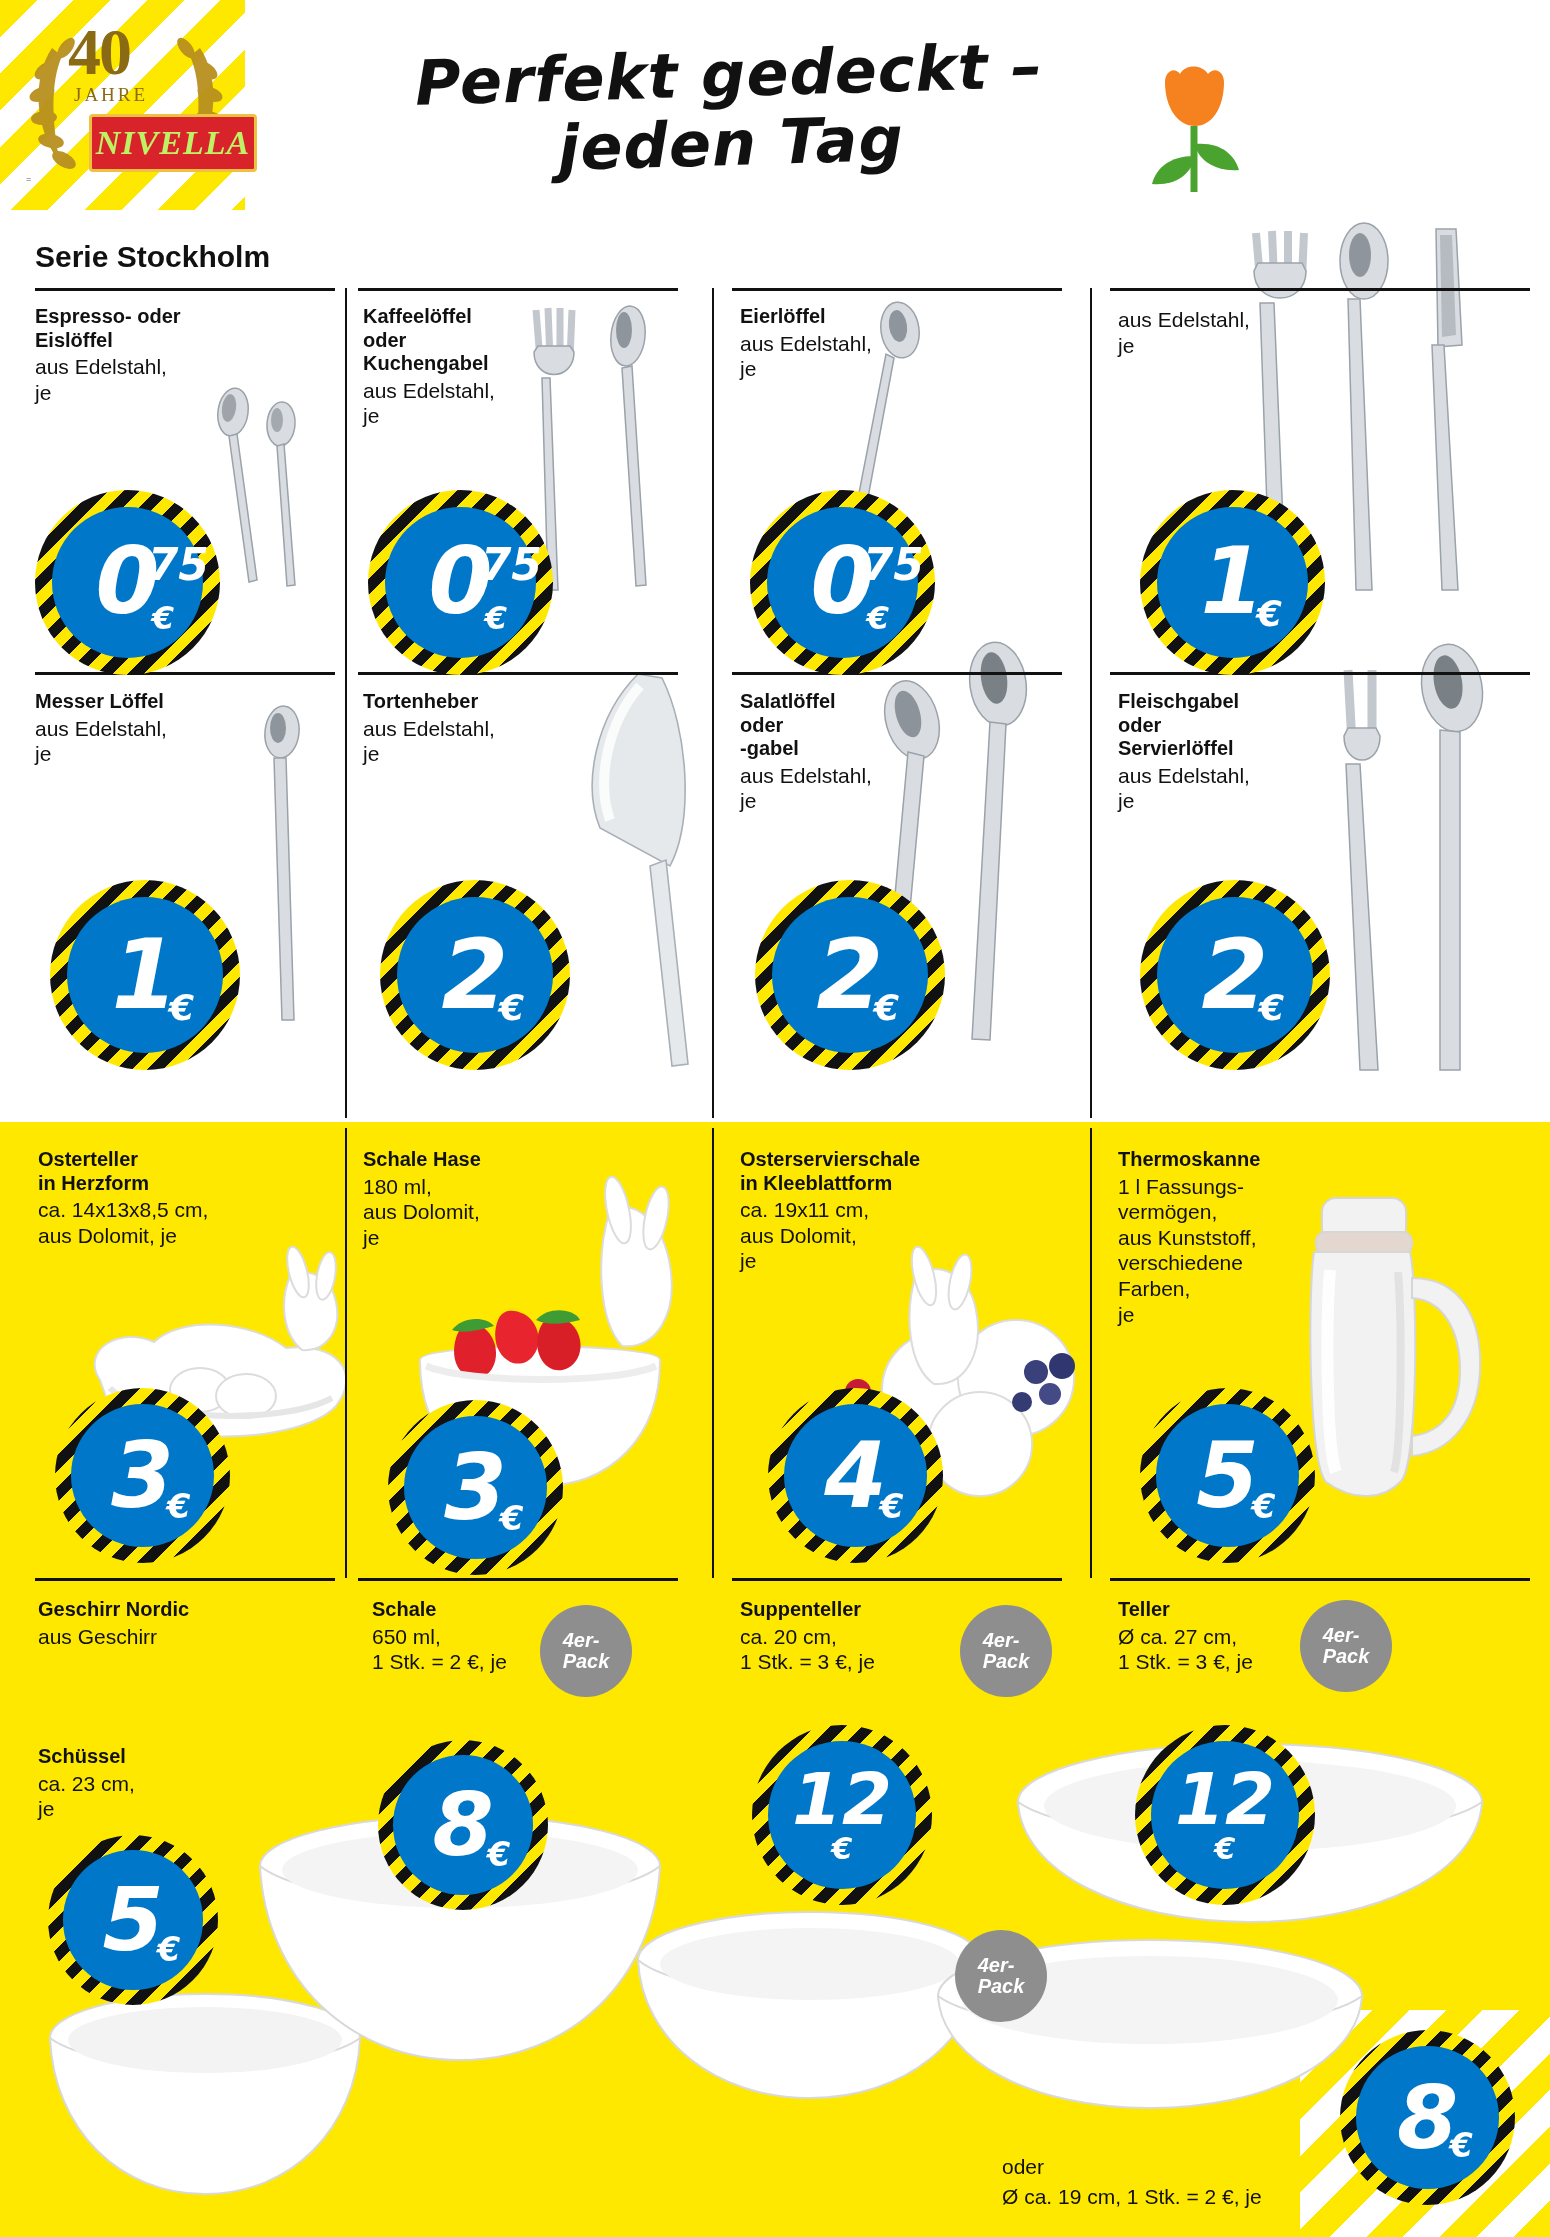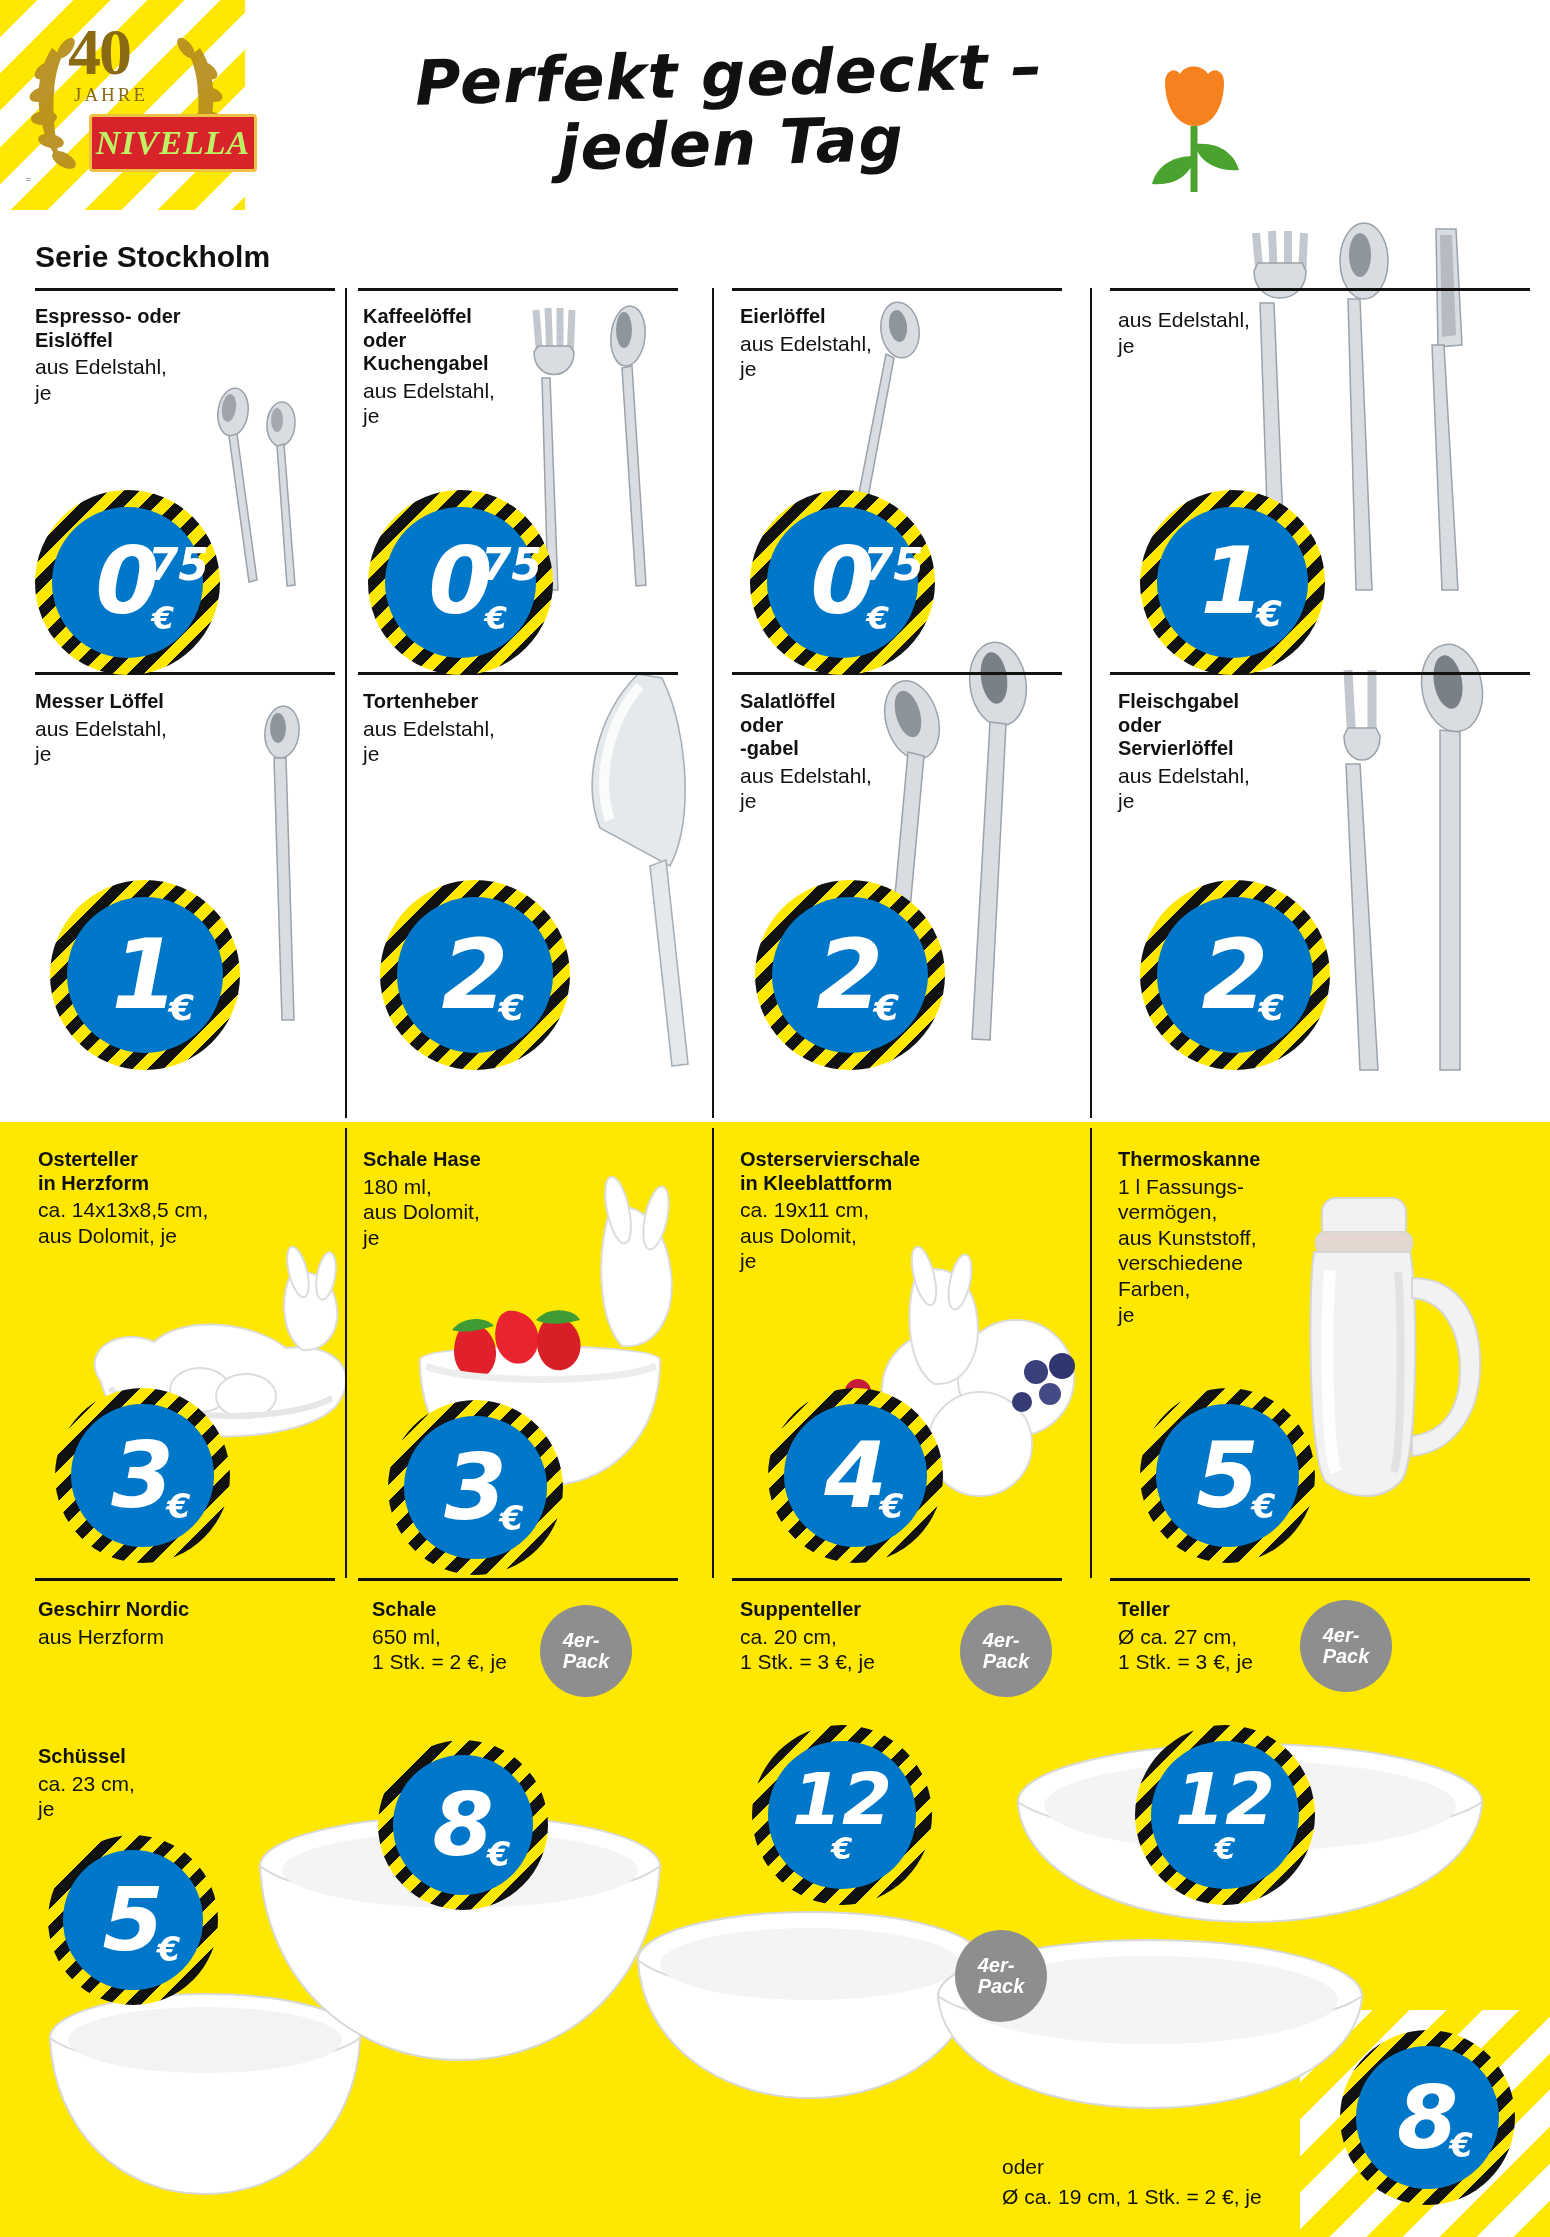--- a/index.html
+++ b/index.html
@@ -707,21 +707,21 @@
     <div class="disc">
         <div class="inner">
       <span class="val" style="font-size:90px;">5</span>
       <span class="eur" style="font-size:34px; left:96px; top:82px;">€</span>
     </div>
       </div>
   </div>
 
   <div class="cell" style="left:38px; top:1598px; width:300px;">
     <h3>Geschirr Nordic</h3>
-    <p>aus Herzform</p>
+    <p>aus Geschirr</p>
   </div>
 
   <div class="cell" style="left:38px; top:1745px; width:250px;">
     <h3 style="white-space:pre-line;">Schüssel</h3>
     <p style="white-space:pre-line;">ca. 23 cm,
 je</p>
   </div>
 
   <div class="cell" style="left:363px; top:1598px; width:240px;margin-left:9px;">
     <h3 style="white-space:pre-line;">Schale</h3>

